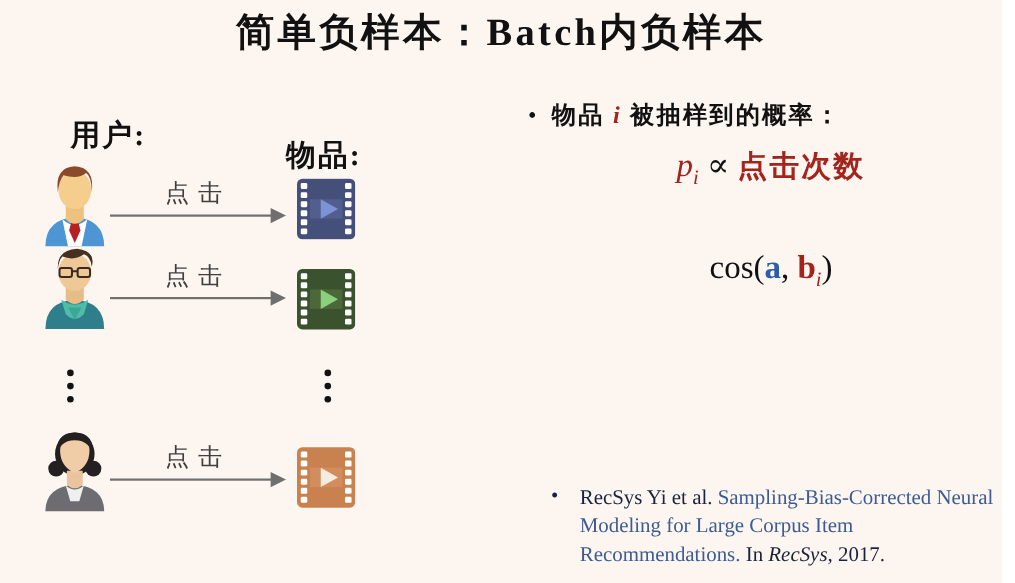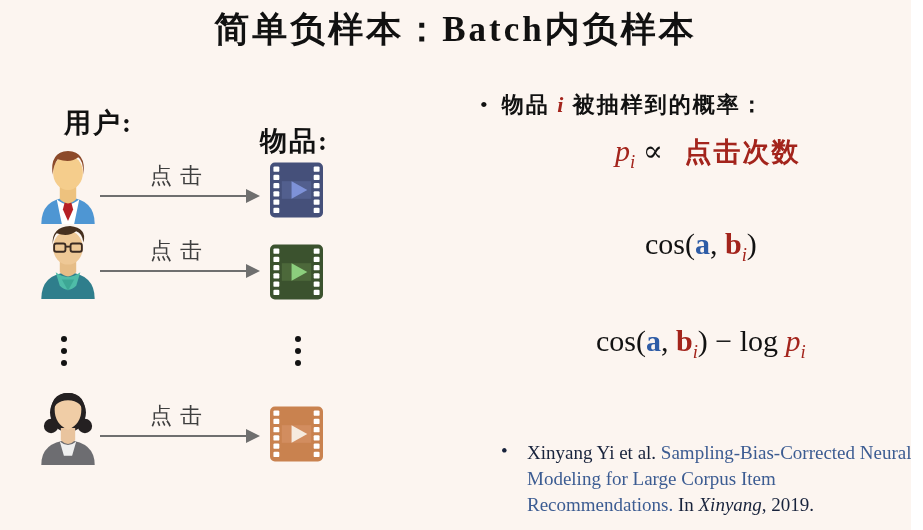--- a/index.html
+++ b/index.html
@@ -53,21 +53,21 @@
 
   .formula{position:absolute;font-size:30px;white-space:nowrap;}
   .f1{left:615px;top:133px;}
   .f2{left:645px;top:227px;text-align:center;}
   .f3{left:596px;top:324px;}
   .formula sub{font-size:0.62em;font-style:italic;}
   .mi{font-style:italic;}
   .mb{font-weight:bold;}
   .red{color:var(--c-red,#a3241c);}
   .blue{color:var(--c-blue,#2e5ca6);}
-  .cjk-red{color:var(--c-red,#a3241c);font-weight:bold;letter-spacing:2px;font-size:27px;margin-left:14px;}
+  .cjk-red{color:var(--c-red,#a3241c);font-weight:bold;letter-spacing:2px;font-size:27px;}
 
   
   .ref-heading{position:absolute;left:482px;top:393px;font-size:23px;font-weight:bold;
                letter-spacing:2px;color:var(--c-text);}
   .ref-item{position:absolute;left:501px;top:440px;display:flex;width:416px;}
   .ref-marker{width:26px;font-size:19px;color:var(--c-refdark,#18233c);}
   .ref-text{width:390px;font-size:19px;line-height:1.38;color:var(--c-refdark,#18233c);}
   .ref-link{color:var(--c-link,#3c5c92);}
   .ref-venue{font-style:italic;}
 </style>
@@ -206,24 +206,21 @@
     <span class="marker">•</span><span>物品 </span><span class="mi red">i</span><span> 被抽样到的概率：</span>
   </div>
   <div class="formula f1">
     <span class="mi red">p</span><sub class="red">i</sub><span> ∝ </span><span class="cjk-red">点击次数</span>
   </div>
 
   <div class="formula f2">
     <span>cos(</span><span class="mb blue">a</span><span>, </span><span class="mb red">b</span><sub class="red">i</sub><span>)</span>
   </div>
 
-  <div class="formula f3">
-    <span>cos(</span><span class="mb blue">a</span><span>, </span><span class="mb red">b</span><sub class="red">i</sub><span>) − log </span><span class="mi red">p</span><sub class="red">i</sub>
-  </div>
 
   <div class="ref-item">
     <div class="ref-marker">•</div>
     <div class="ref-text">
-      <span>Xinyang Yi et al. </span><span class="ref-link">Sampling-Bias-Corrected Neural Modeling for Large Corpus Item Recommendations.</span><span> In </span><span class="ref-venue">Xinyang</span><span>, 2019.</span>
+      <span>RecSys Yi et al. </span><span class="ref-link">Sampling-Bias-Corrected Neural Modeling for Large Corpus Item Recommendations.</span><span> In </span><span class="ref-venue">RecSys</span><span>, 2017.</span>
     </div>
   </div>
 
 </div>
 
 </body></html>

